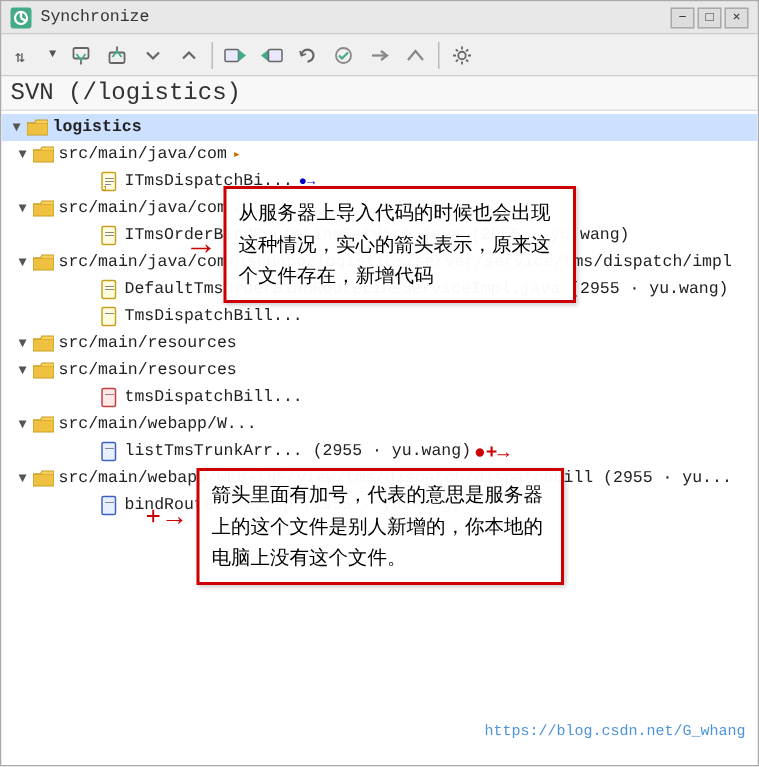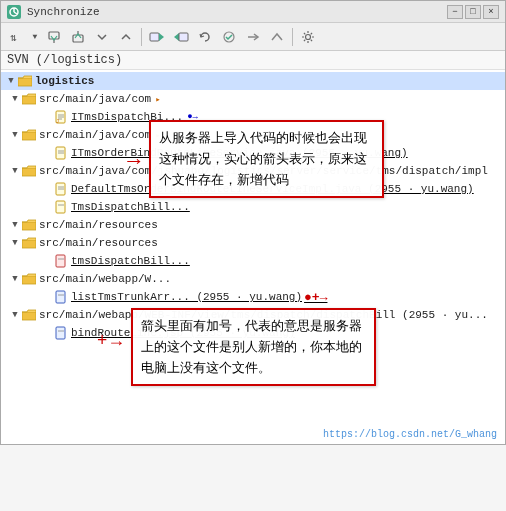--- a/index.html
+++ b/index.html
@@ -6,21 +6,21 @@
     body {
       width: 506px;
       height: 511px;
       font-family: 'Consolas', 'Courier New', monospace;
       font-size: 12px;
       background: #f5f5f5;
       overflow: hidden;
     }
     .window {
       width: 506px;
-      height: 445px;
+      height: 511px;
       border: 1px solid #aaa;
       background: #fff;
       display: flex;
       flex-direction: column;
     }
     .title-bar {
       background: #e8e8e8;
       border-bottom: 1px solid #ccc;
       padding: 3px 6px;
       display: flex;
@@ -82,21 +82,21 @@
       font-size: 11px;
       color: #444;
     }
     .toolbar-separator {
       width: 1px;
       height: 18px;
       background: #bbb;
       margin: 0 2px;
     }
     .svn-label {
-      font-size: 12px;
+      font-size: 16px;
       color: #333;
       padding: 2px 6px;
       background: #f8f8f8;
       border-bottom: 1px solid #e0e0e0;
       font-family: Liberation Mono, monospace;
     }
     .tree-area {
       flex: 1;
       overflow: hidden;
       position: relative;
@@ -113,21 +113,21 @@
       padding-left: 4px;
       cursor: pointer;
       white-space: nowrap;
       overflow: hidden;
     }
     .tree-item.selected {
       background: #cce0ff;
     }
     .indent1 { padding-left: 4px; }
     .indent2 { padding-left: 8px; }
-    .indent3 { padding-left: 40px; text-decoration: underline; }
+    .indent3 { padding-left: 52px; }
     .expand-arrow {
       width: 12px;
       height: 12px;
       display: inline-flex;
       align-items: center;
       justify-content: center;
       font-size: 9px;
       color: #555;
       margin-right: 1px;
     }
@@ -179,21 +179,21 @@
       padding: 6px 8px;
       font-family: 'SimSun', 'STSong', serif;
       font-size: 13px;
       line-height: 1.6;
       color: #000;
       z-index: 10;
       box-shadow: 1px 1px 3px rgba(0,0,0,0.2);
     }
     .watermark {
       position: absolute;
-      bottom: 4px;
+      bottom: 16px;
       right: 8px;
       font-size: 10px;
       color: #0066cc;
       opacity: 0.7;
       z-index: 5;
     }
   </style>
 </head>
 <body>
 

